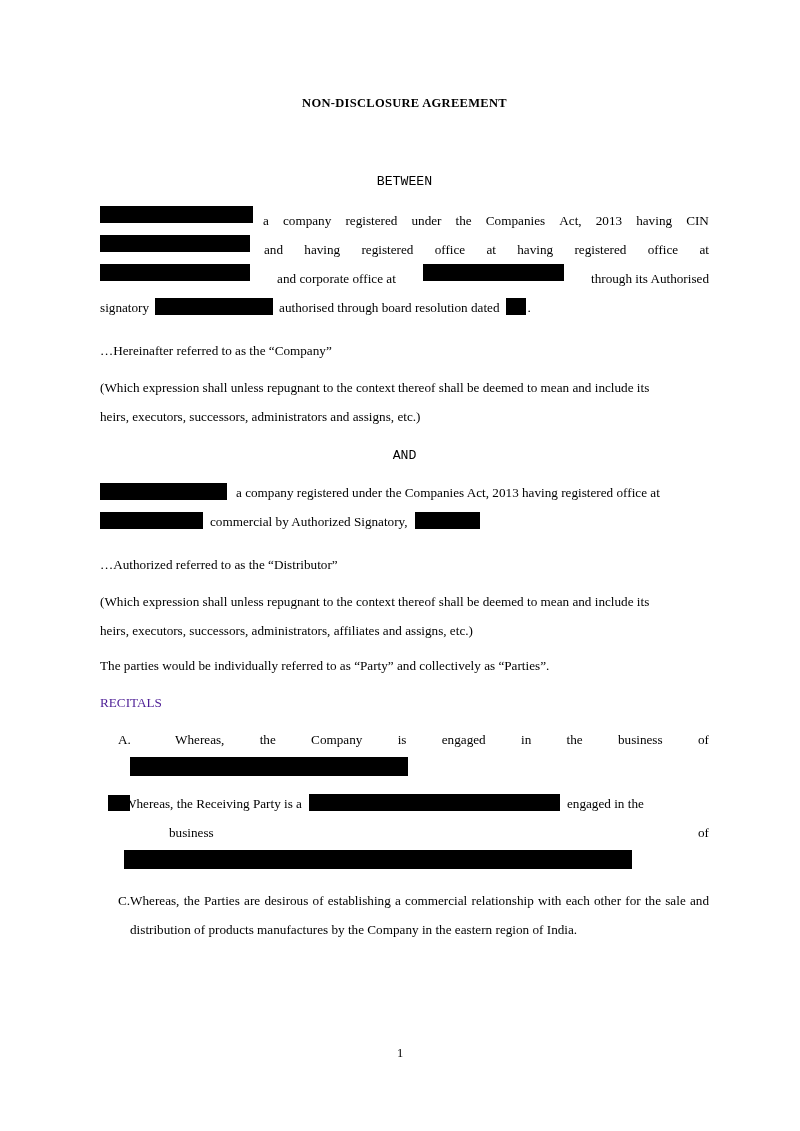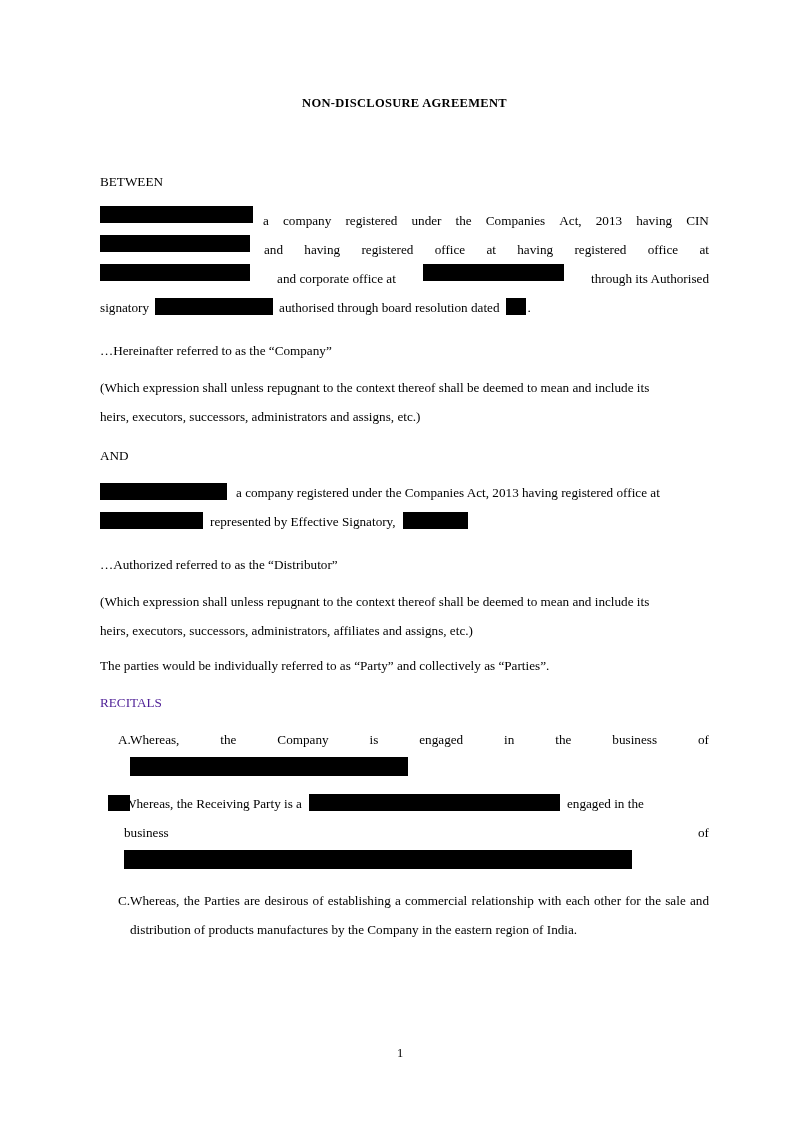--- a/index.html
+++ b/index.html
@@ -39,21 +39,22 @@
     font-size: 13.2px;
     line-height: 29px;
     text-align: justify;
     text-justify: inter-word;
     margin: 0;
   }
   .para.red {
     color: #ff0000;
   }
   .center {
-    text-align: left;
+    text-align: center;
+    font-family: Liberation Mono, monospace;
   }
   .right {
     text-align: left;
   }
   .nojust {
     text-align: left;
   }
   sup {
     font-size: 0.62em;
     vertical-align: super;
@@ -110,20 +111,21 @@
     vertical-align: -3px;
   }
   .recital-body {
     flex: 1 1 auto;
     font-size: 13.2px;
     line-height: 29px;
     text-align: justify;
   }
   .recital-body .spread {
     line-height: 29px;
+    margin-left: 45px;
   }
 
   
   .page-number {
     position: absolute;
     left: 0;
     right: 0;
     top: 1046px;
     text-align: center;
     font-size: 12.5px;
@@ -206,21 +208,21 @@
 
     <div class="para center">AND</div>
 
     <div class="gap-8"></div>
 
     <div class="para nojust" style="white-space:nowrap;">
       <span class="redact" style="width:127px;"></span><span style="margin-left:9px;">a company registered under the Companies Act, 2013 having registered office at</span>
     </div>
 
     <div class="para nojust" style="white-space:nowrap;">
-      <span class="redact" style="width:103px;"></span><span style="margin:0 7px;">represented by Effective Signatory,</span><span class="redact" style="width:65px;"></span>
+      <span class="redact" style="width:103px;"></span><span style="margin:0 7px;">commercial by Authorized Signatory,</span><span class="redact" style="width:65px;"></span>
     </div>
 
     <div class="gap-14"></div>
 
     <div class="para right">…Authorized referred to as the “Distributor”</div>
 
     <div class="gap-8"></div>
 
     <div class="para nojust">(Which expression shall unless repugnant to the context thereof shall be deemed to mean and include its</div>
     <div class="para nojust">heirs, executors, successors, administrators, affiliates and assigns, etc.)</div>

